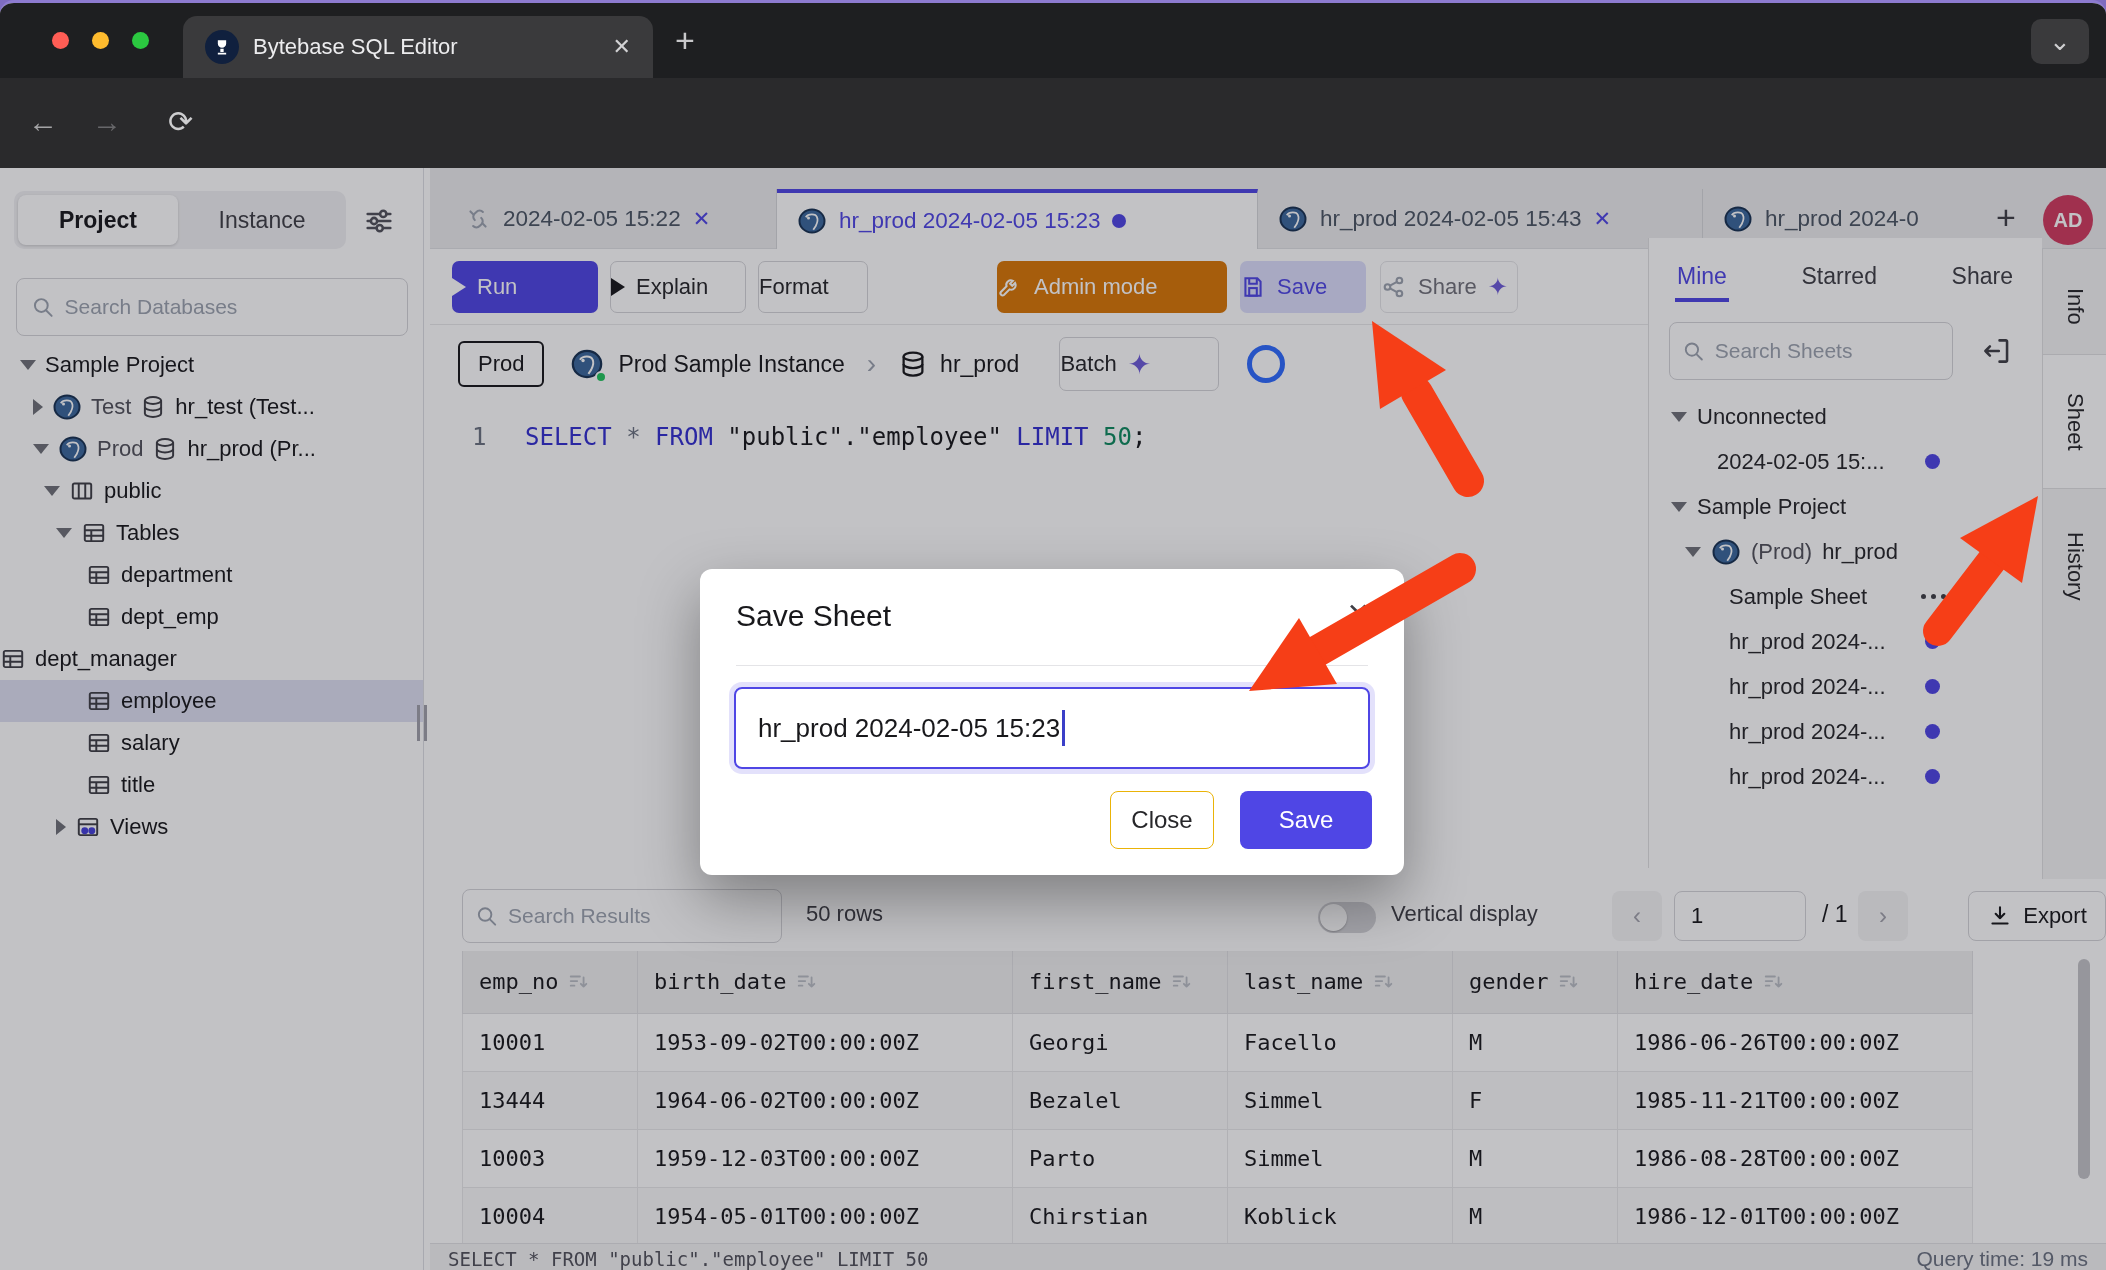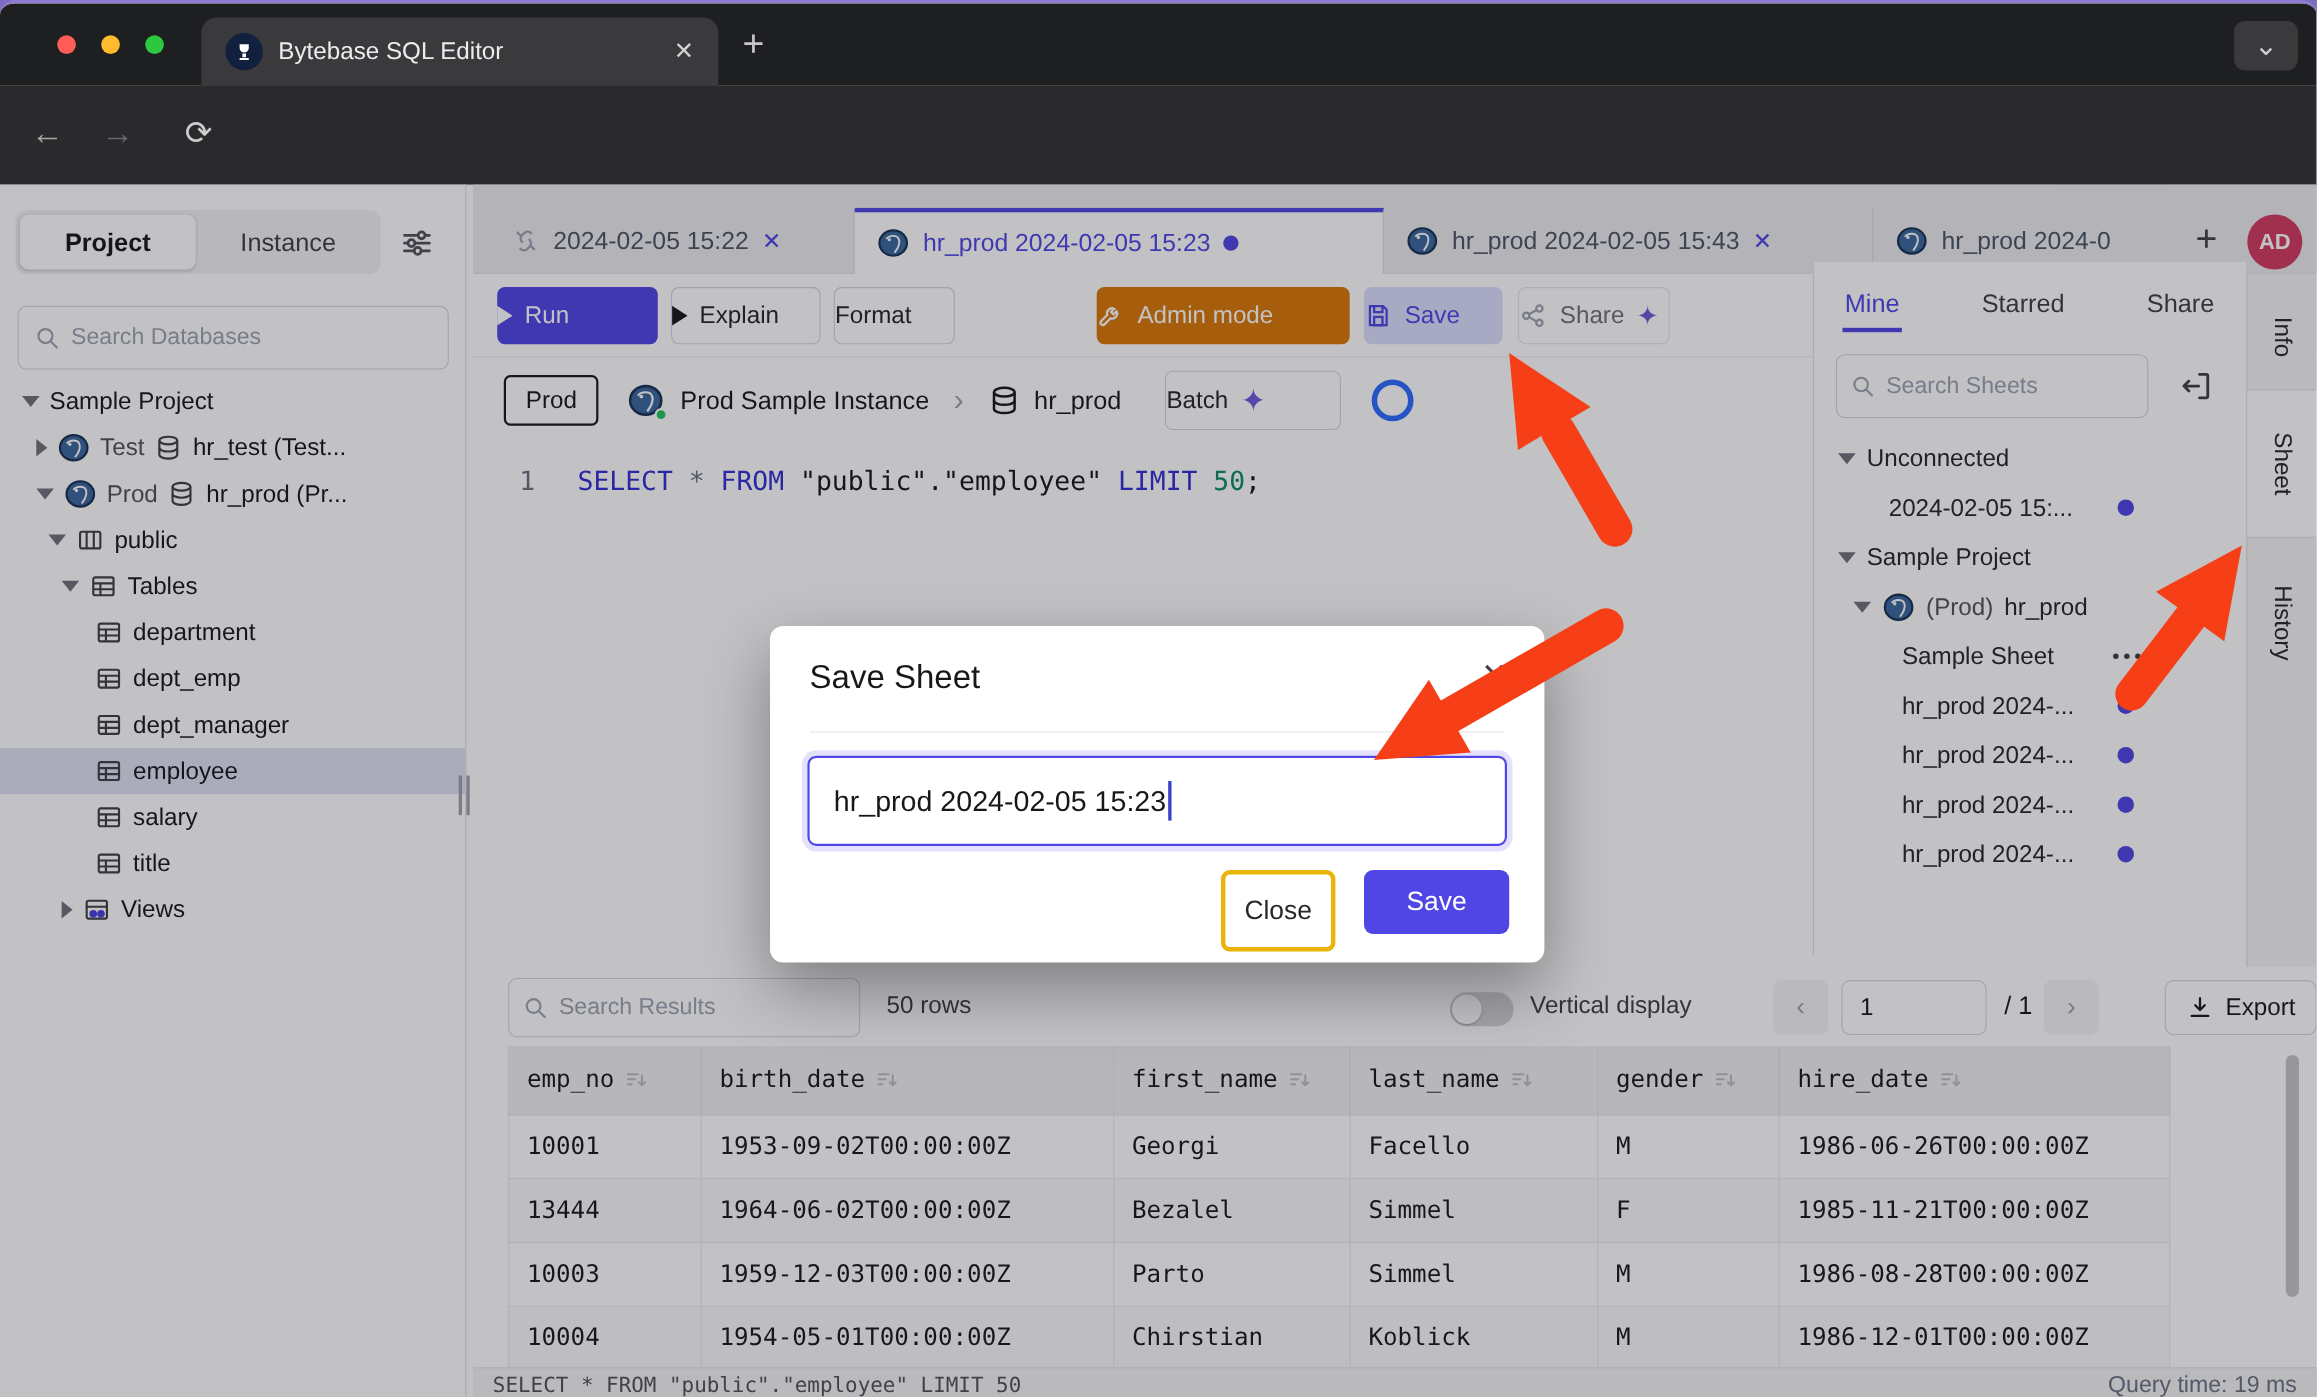--- a/index.html
+++ b/index.html
@@ -107,21 +107,21 @@
   .st-t { font-size:21px; color:#6b7280; }
 
   
   .overlay { position:absolute; left:0; top:0; width:2106px; height:1105px; background:rgba(18,18,30,0.26); z-index:50; }
   .modal { position:absolute; left:700px; top:401px; width:704px; height:306px; background:#fff; border-radius:12px; box-shadow:0 24px 60px rgba(0,0,0,.35); z-index:60; }
   .m-title { position:absolute; left:36px; top:30px; font-size:30px; font-weight:500; color:#18181b; }
   .m-x { position:absolute; right:34px; top:28px; font-size:28px; color:#3f3f46; }
   .m-div { position:absolute; left:36px; top:96px; width:632px; height:1px; background:#e4e4e7; }
   .m-input { position:absolute; left:34px; top:118px; width:636px; height:82px; border:2.5px solid #4f46e5; border-radius:8px; box-shadow:0 0 0 5px rgba(79,70,229,0.16); display:flex; align-items:center; padding:0 22px; font-size:26px; color:#18181b; }
   .m-caret { width:3px; height:36px; background:#3b3fc8; margin-left:2px; }
-  .m-close { position:absolute; left:410px; top:222px; width:104px; height:74px; border:4px solid #eab308; border-radius:8px; background:#fff; display:flex; align-items:center; justify-content:center; font-size:24px; color:#27272a; }
+  .m-close { position:absolute; left:410px; top:222px; width:104px; height:58px; border:1px solid #eab308; border-radius:8px; background:#fff; display:flex; align-items:center; justify-content:center; font-size:24px; color:#27272a; }
   .m-save { position:absolute; left:540px; top:222px; width:132px; height:58px; border-radius:8px; background:#4f46e5; display:flex; align-items:center; justify-content:center; font-size:24px; color:#fff; }
 
   .arrows { position:absolute; left:0; top:0; width:2106px; height:1270px; z-index:70; pointer-events:none; }
 </style>
 </head>
 <body>
 
 <div class="win">
 
   <div class="chrome-top">
@@ -277,21 +277,21 @@
         </div>
         <div class="trow" style="padding-left:86px;">
           <span>
               <svg width="26" height="26" viewBox="0 0 24 24" fill="none" stroke="#3f3f46" stroke-width="1.8">
                 <rect x="3.5" y="4.5" width="17" height="15" rx="1.5"></rect>
                 <path d="M3.5 9.5h17M9.5 9.5v10M3.5 14.5h17"></path>
               </svg>
             </span>
           <span>dept_emp</span>
         </div>
-        <div class="trow" style="padding-left:86px;">
+        <div class="trow" style="">
           <span>
               <svg width="26" height="26" viewBox="0 0 24 24" fill="none" stroke="#3f3f46" stroke-width="1.8">
                 <rect x="3.5" y="4.5" width="17" height="15" rx="1.5"></rect>
                 <path d="M3.5 9.5h17M9.5 9.5v10M3.5 14.5h17"></path>
               </svg>
             </span>
           <span>dept_manager</span>
         </div>
         <div class="trow sel" style="padding-left:86px;">
           <span>

